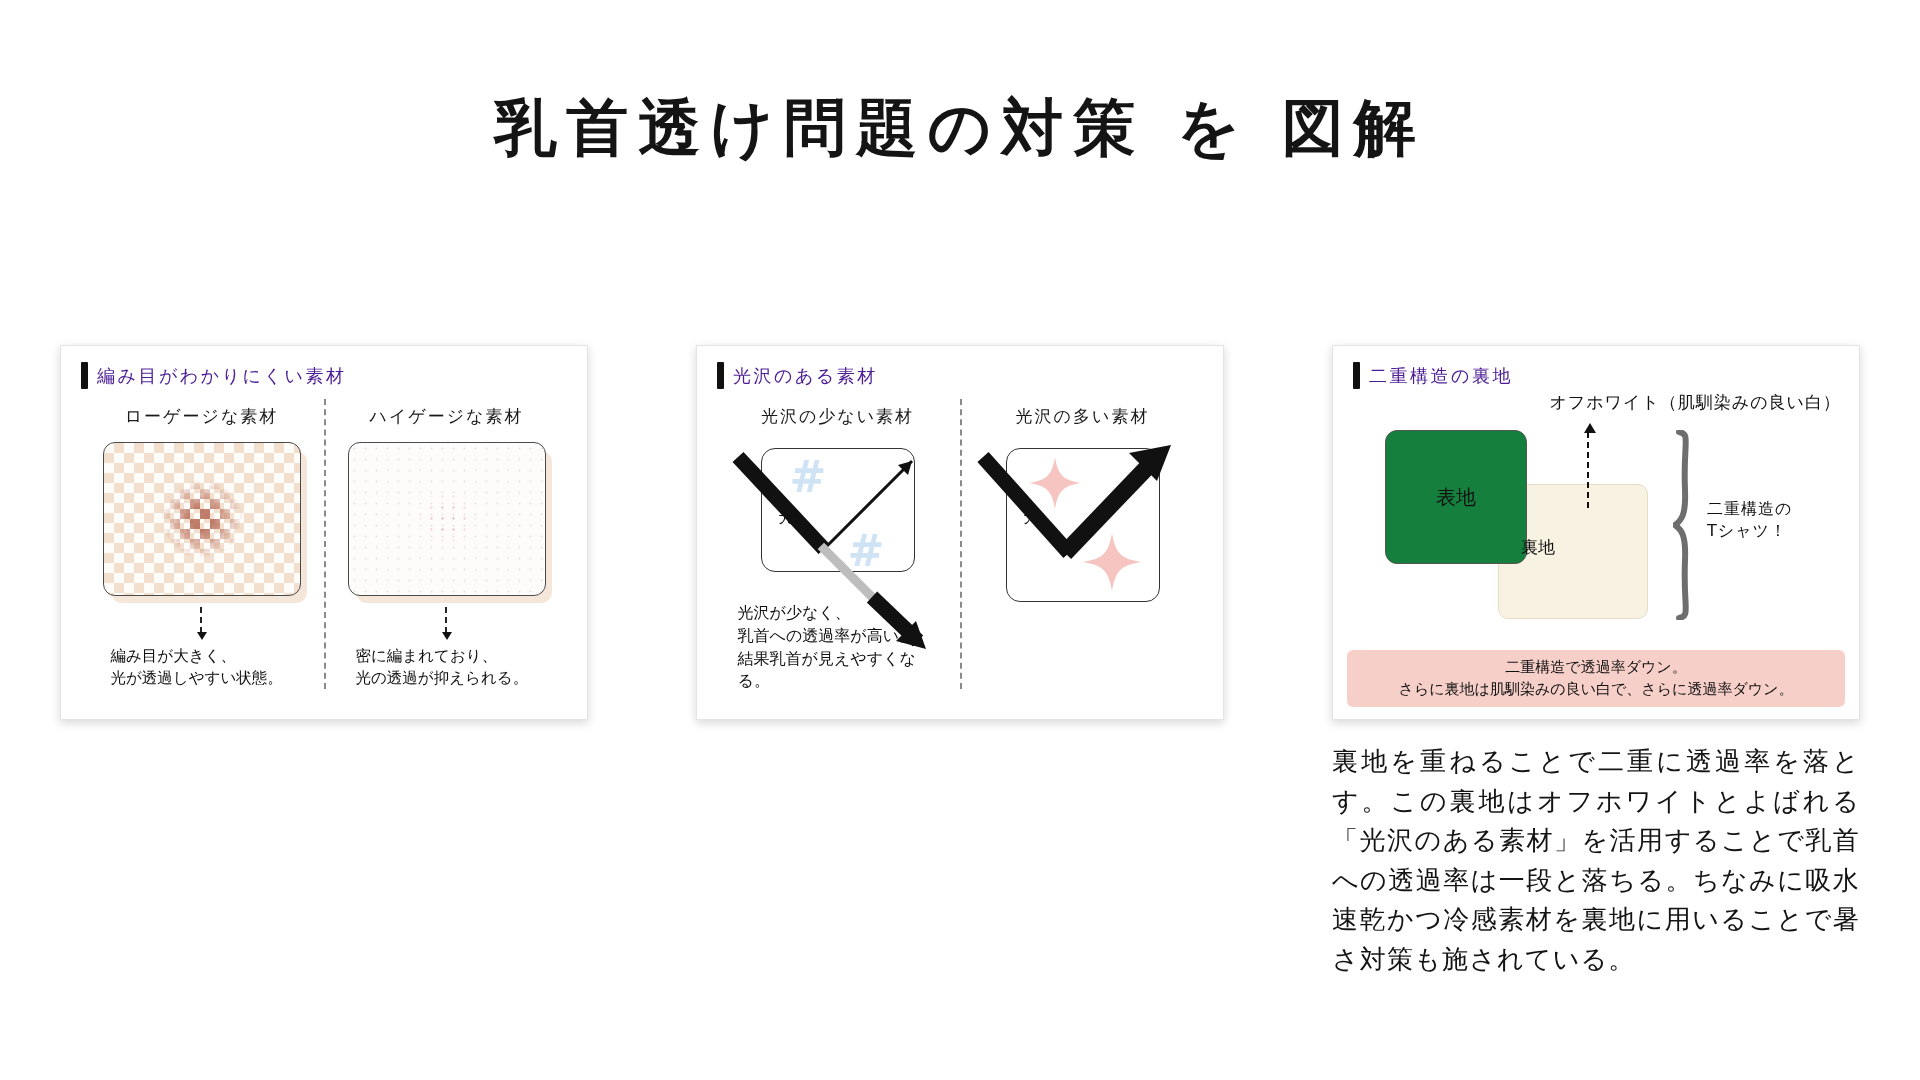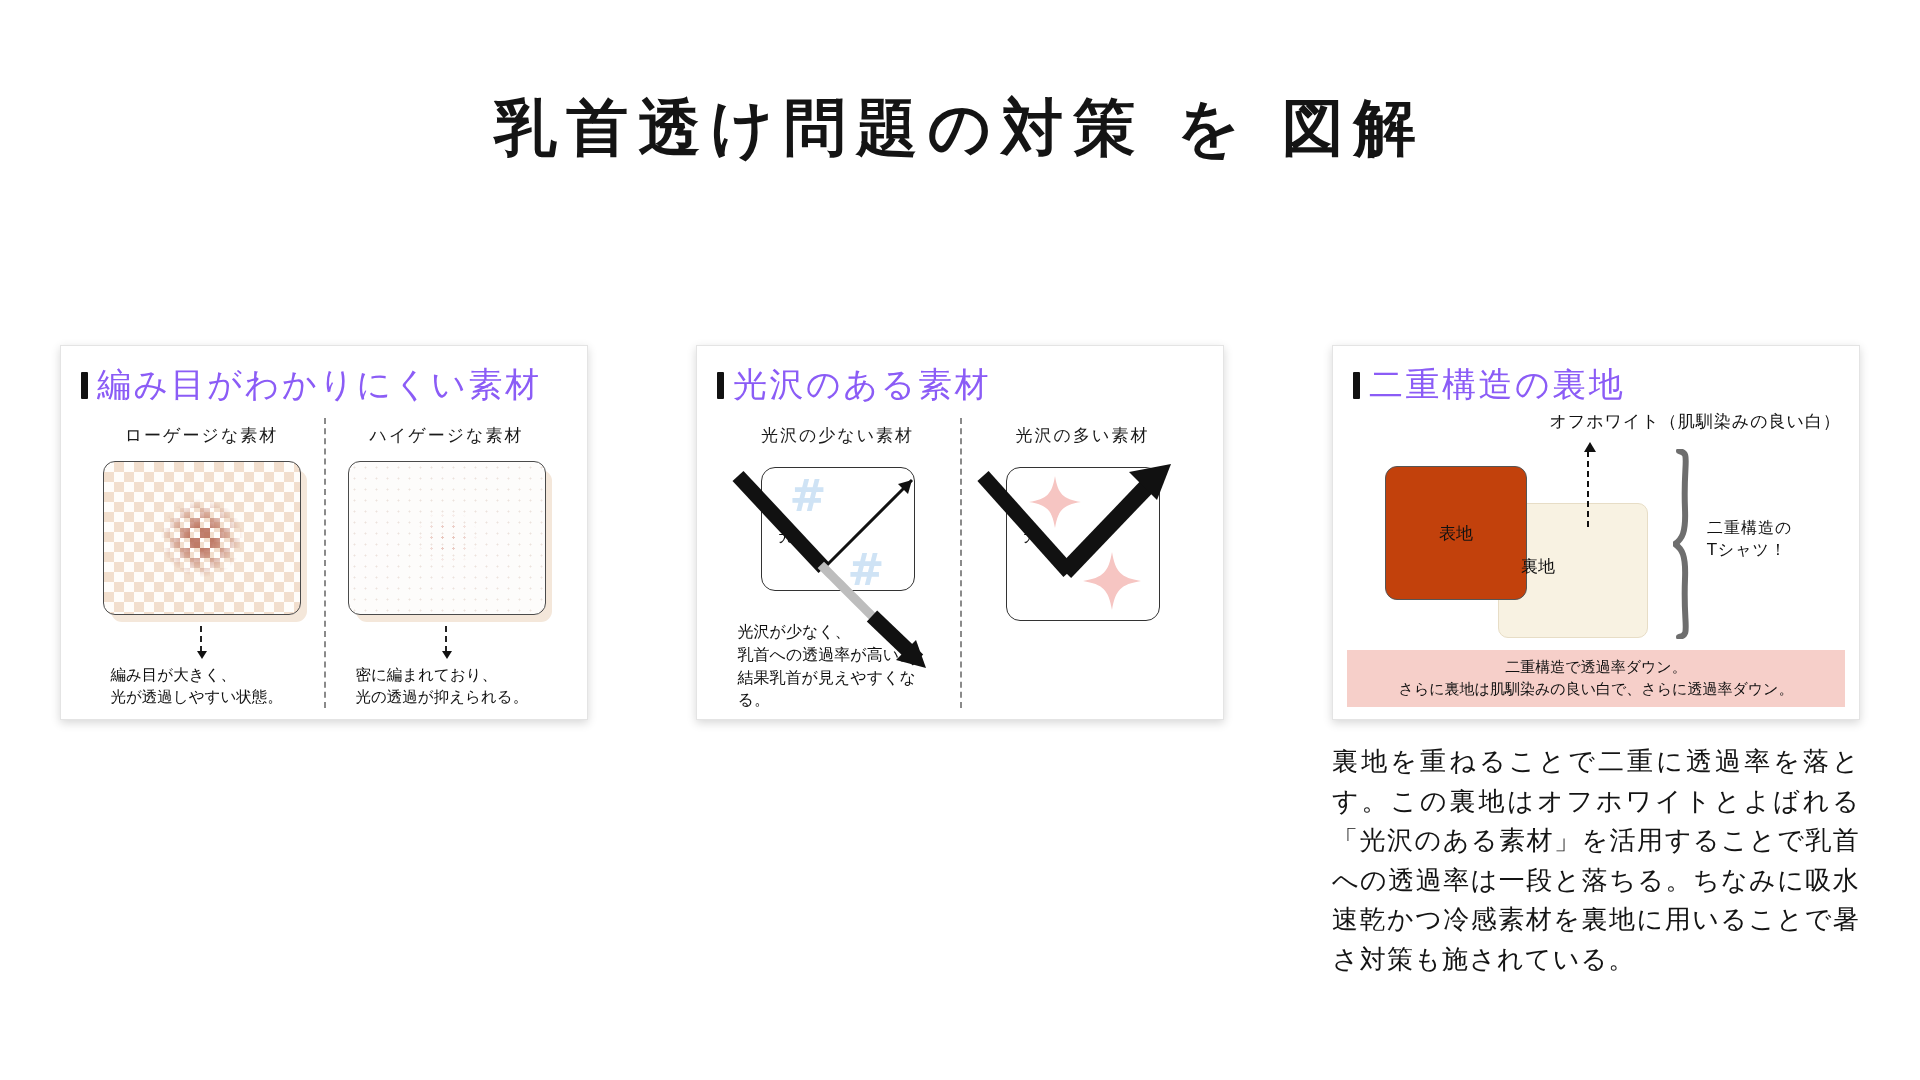--- a/index.html
+++ b/index.html
@@ -37,21 +37,21 @@
     padding:14px 18px 0 18px;
   }
   .card-head{
     display:flex;align-items:center;gap:9px;
     margin:2px 0 4px 2px;
   }
   .head-bar{
     width:7px;height:27px;background:#111;border-radius:1px;flex:0 0 auto;
   }
   .head-text{
-    font-size:34px;letter-spacing:2.5px;color:#8b5cf6;white-space:nowrap;
+    font-size:18px;letter-spacing:2.5px;color:#4c1d95;white-space:nowrap;
   }
   .split{
     display:flex;position:relative;height:300px;
   }
   .split:before{
     content:"";position:absolute;left:50%;top:6px;bottom:4px;
     border-left:2px dashed #8a8a8a;
   }
   .half{
     width:50%;display:flex;flex-direction:column;align-items:center;
@@ -136,24 +136,24 @@
     margin-top:30px;font-size:16px;line-height:1.42;color:#111;
     text-align:left;white-space:pre-line;width:200px;
   }
 
   
   .c3-sub{
     font-size:17px;letter-spacing:1px;text-align:right;margin:-2px 0 0 0;color:#111;
   }
   .c3-stage{position:relative;height:250px;margin-top:4px;}
   .box-omote{
-    position:absolute;left:34px;top:29px;width:140px;height:132px;
-    border:1.4px solid #555;border-radius:12px;background:#c2410c;
+    position:absolute;left:34px;top:12px;width:140px;height:132px;
+    border:1.4px solid #555;border-radius:12px;background:#15803d;
     display:flex;align-items:center;justify-content:center;
-    font-size:17px;color:#111;z-index:2;
+    font-size:20px;color:#111;z-index:2;
   }
   .box-ura{
     position:absolute;left:147px;top:66px;width:148px;height:133px;
     border:1px solid #e7ddc6;border-radius:10px;background:#f8f2e2;
     z-index:1;
   }
   .ura-label{
     position:absolute;left:170px;top:118px;font-size:17px;color:#111;z-index:3;
   }
   .up-arrow{
@@ -165,21 +165,21 @@
     border-left:6px solid transparent;border-right:6px solid transparent;
     border-bottom:10px solid #111;
   }
   .brace{position:absolute;left:322px;top:12px;width:34px;height:190px;}
   .brace-label{
     position:absolute;left:356px;top:80px;font-size:16px;line-height:1.4;
     color:#111;white-space:pre-line;letter-spacing:1px;
   }
   .pink-band{
     position:absolute;left:14px;right:14px;bottom:12px;
-    background:#f6cfc9;border-radius:0;padding:7px 16px;
+    background:#f6cfc9;border-radius:6px;padding:7px 16px;
     text-align:center;font-size:15px;line-height:1.42;color:#111;
     white-space:pre-line;
   }
 
   
   .body-text{
     margin-top:22px;
     font-size:26px;line-height:1.52;letter-spacing:1.2px;color:#141414;
     text-align:justify;
   }

